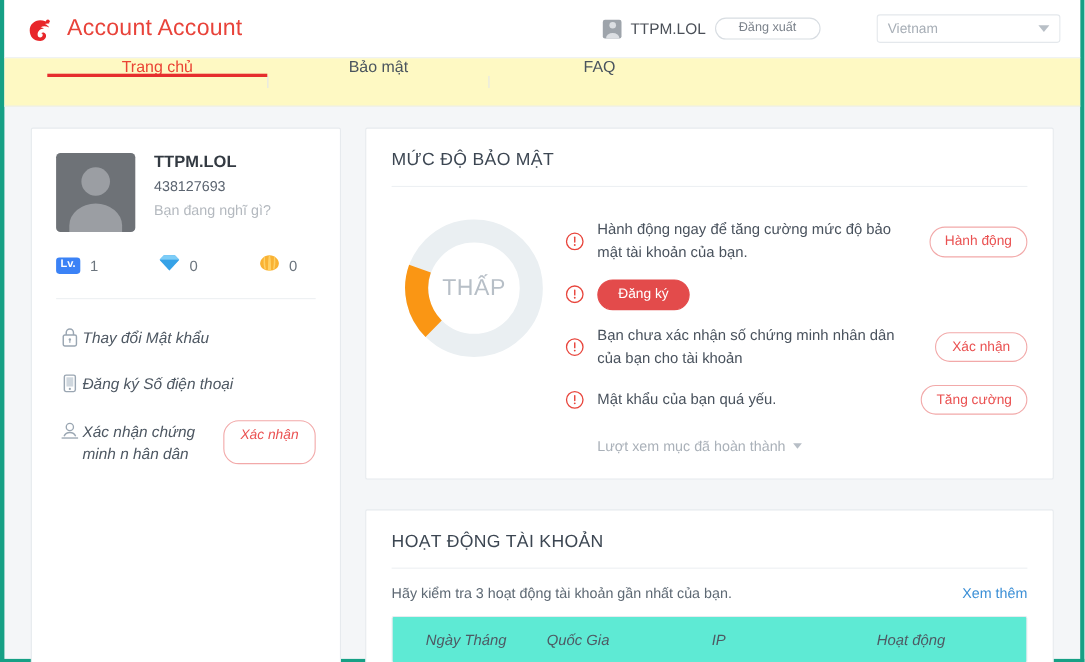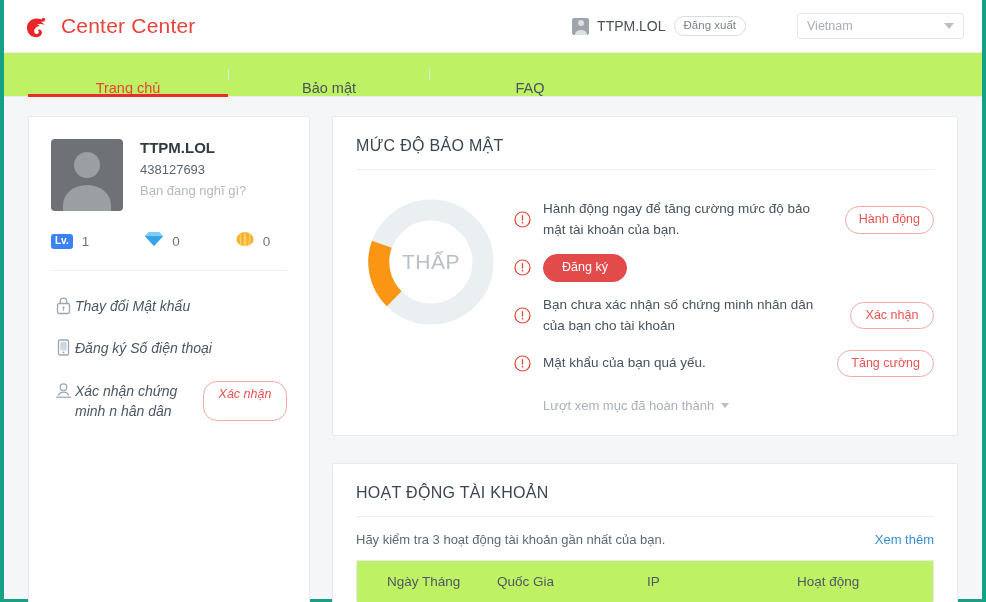--- a/index.html
+++ b/index.html
@@ -58,42 +58,42 @@
   }
   .user-avatar-mini::after {
     content: ""; position: absolute; left: 50%; bottom: -4px;
     transform: translateX(-50%);
     width: 12px; height: 9px; border-radius: 50% 50% 0 0; background: #dcdfe3;
   }
   .user-name { font-size: 14px; color: #4a4f57; }
   .logout-btn {
     font-size: 11.5px; color: #7b828b;
     border: 1px solid #d8dde2; border-radius: 11px;
-    padding: 3px 9px 4px; background: #fff; cursor: pointer;
+    padding: 3px 21px 4px; background: #fff; cursor: pointer;
     line-height: 1;
   }
   .country-select {
     width: 167px; height: 26px;
     border: 1px solid #e4e8ec; border-radius: 3px; background: #fff;
     display: flex; align-items: center; padding: 0 9px;
     font-size: 12.5px; color: #a7aeb6; cursor: pointer; margin-left: 37px;
   }
   .country-select .caret {
     margin-left: auto;
     width: 0; height: 0;
     border-left: 5px solid transparent; border-right: 5px solid transparent;
     border-top: 6px solid #b8bfc6;
   }
 
   
   .tabbar {
-    height: 44px; background: #bef264;
-    display: flex; align-items: flex-end;
+    height: 44px; background: #fef9c3;
+    display: flex; align-items: flex-start;
     border-bottom: 1px solid #ebeef1;
-    padding-left: 24px;
+    padding-left: 39px;
     position: relative;
   }
   .tab {
     position: relative; width: 200px;
     display: flex; align-items: center; justify-content: center;
     font-size: 14.5px; color: #4a545e; cursor: pointer;
   }
   .tab.active { color: #ea4335; }
   .tab.active::after {
     content: ""; position: absolute; left: 0; right: 0; bottom: -1px;
@@ -197,21 +197,21 @@
     width: 0; height: 0; border-left: 4px solid transparent;
     border-right: 4px solid transparent; border-top: 5px solid #b7bec6;
   }
 
   
   .act-sub {
     display: flex; align-items: center;
     padding: 15px 23px 0; font-size: 13px; color: #5e6974;
   }
   .act-link { margin-left: auto; color: #3b8fd6; font-size: 13px; cursor: pointer; }
-  .act-table { margin: 13px 23px 0; border: 1px solid #e7ebef; border-radius: 2px; background: #bef264; }
+  .act-table { margin: 13px 23px 0; border: 1px solid #e7ebef; border-radius: 2px; background: #5eead4; font-style: italic; }
   .act-head { display: flex; height: 41px; align-items: center; }
   .act-th { font-size: 13.5px; color: #4e5963; }
   .act-th.c1 { width: 140px; padding-left: 30px; }
   .act-th.c2 { width: 150px; }
   .act-th.c3 { width: 150px; }
   .act-th.c4 { flex: 1; }
 </style>
 </head>
 <body>
 
@@ -223,21 +223,21 @@
   <div class="page">
 
     <div class="header">
       <div class="brand">
         <span class="logo-box">
           <svg width="26" height="26" viewBox="0 0 26 26">
             <path d="M3 14.5c0-5 4.2-9 9.5-9 3.4 0 6.2 1.1 8.6 3.2-1.6-.5-3.1-.4-4.3.2 1.7.6 3 1.7 3.9 3.2-2.6-1.4-5.5-1.5-7.8-.3 1.3.1 2.3.5 3.1 1.2-3.4.2-5.8 2.4-5.8 5.3 0 1.6.9 2.8 2.3 2.8 1.3 0 2.3-1 2.3-2.2 0-.9-.5-1.5-1.3-1.6.6-.7 1.6-1 2.6-.6 1.1.4 1.8 1.5 1.8 2.9 0 2.6-2.2 4.6-5.2 4.6C6.4 24.2 3 20.2 3 14.5z" fill="#e8262a"></path>
             <circle cx="19.5" cy="6.4" r="1.7" fill="#e8262a"></circle>
           </svg>
         </span>
-        <span class="brand-title">Center Center</span>
+        <span class="brand-title">Account Account</span>
       </div>
 
       <div class="header-right">
         <div class="user-chip">
           <span class="user-avatar-mini"></span>
           <span class="user-name">TTPM.LOL</span>
           <span class="logout-btn">Đăng xuất</span>
         </div>
         <div class="country-select">
           <span>Vietnam</span>

